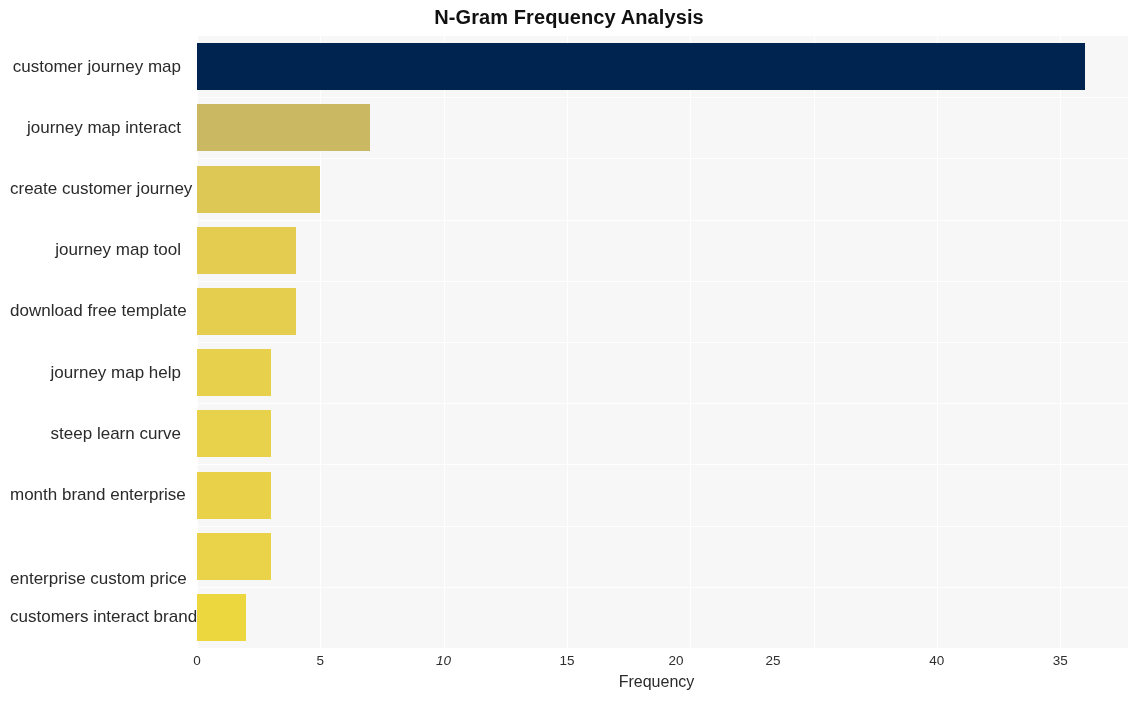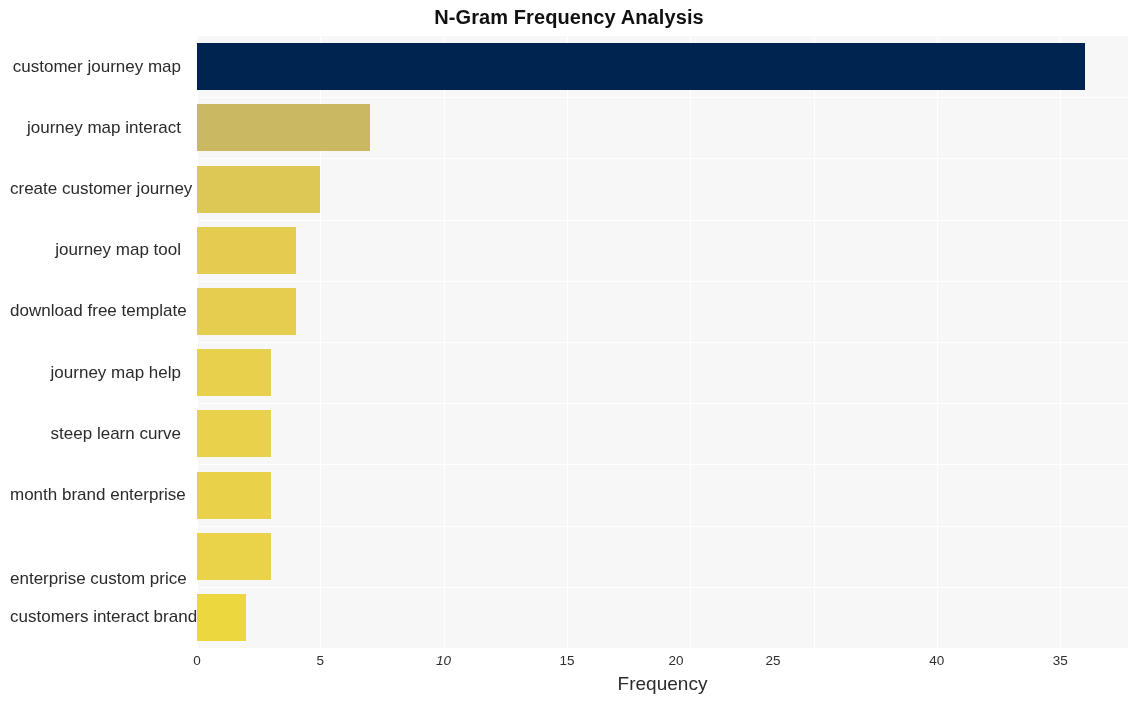--- a/index.html
+++ b/index.html
@@ -100,25 +100,25 @@
     width: 60px;
     margin-left: -30px;
     text-align: center;
     font-size: 13.5px;
     color: #2f2f2f;
   }
 
   
   #xaxis-label {
     position: absolute;
-    left: 197px;
+    left: 191px;
     top: 673px;
     width: 931px;
     text-align: center;
-    font-size: 19px;
+    font-size: 16px;
     color: #2b2b2b;
   }
 </style>
 </head>
 <body>
 
 <div id="figure">
 
   <div id="chart-title">N-Gram Frequency Analysis</div>
 

